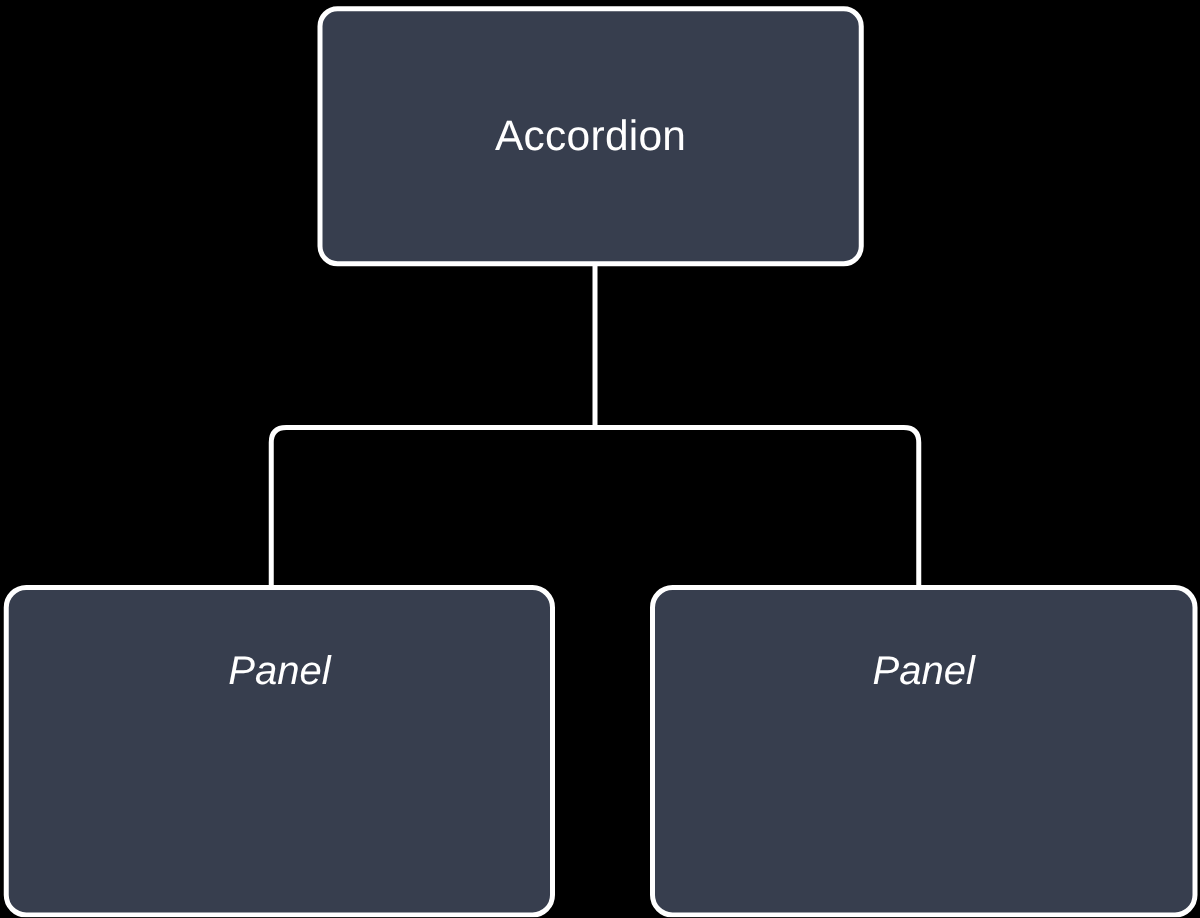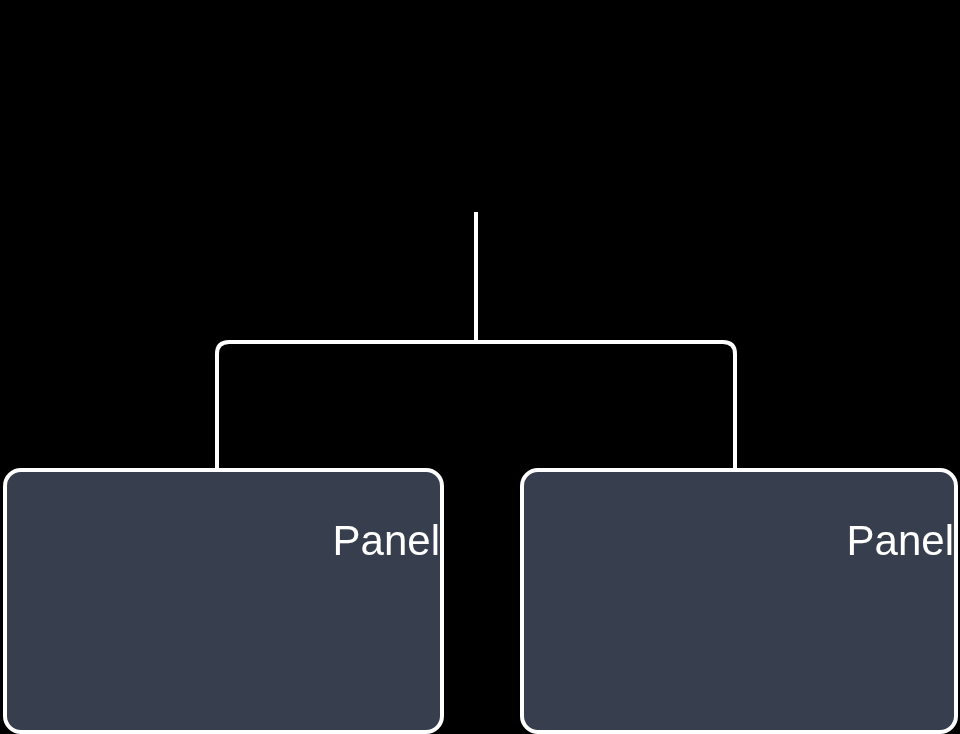--- a/index.html
+++ b/index.html
@@ -64,39 +64,43 @@
   }
   .node-child-right {
     left: 520px;
     width: 438px;
   }
   .node-title-child {
     position: absolute;
     left: 0;
     right: 0;
     top: 48px;
-    text-align: right;
+    text-align: center;
     color: #FFFFFF;
-    font-size: 42px;
+    font-size: 32px;
     font-weight: 400;
     line-height: 1;
+    font-style: italic;
   }
 </style>
 </head>
 <body>
 
 <div id="stage">
 
   <svg class="edges" viewBox="0 0 960 734" width="960" height="734" aria-hidden="true">
 
     <path d="M476,212 L476,342" fill="none" stroke="#FFFFFF" stroke-width="4" stroke-linecap="butt"></path>
 
     <path d="M217,470 L217,354 Q217,342 229,342 L723,342 Q735,342 735,354 L735,470" fill="none" stroke="#FFFFFF" stroke-width="4" stroke-linecap="butt" stroke-linejoin="round"></path>
   </svg>
 
+  <div class="node node-root">
+    <span class="node-title-root">Accordion</span>
+  </div>
 
   <div class="node node-child node-child-left">
 
     <span class="node-title-child">Panel</span>
 
   </div>
 
   <div class="node node-child node-child-right">
 
     <span class="node-title-child">Panel</span>

